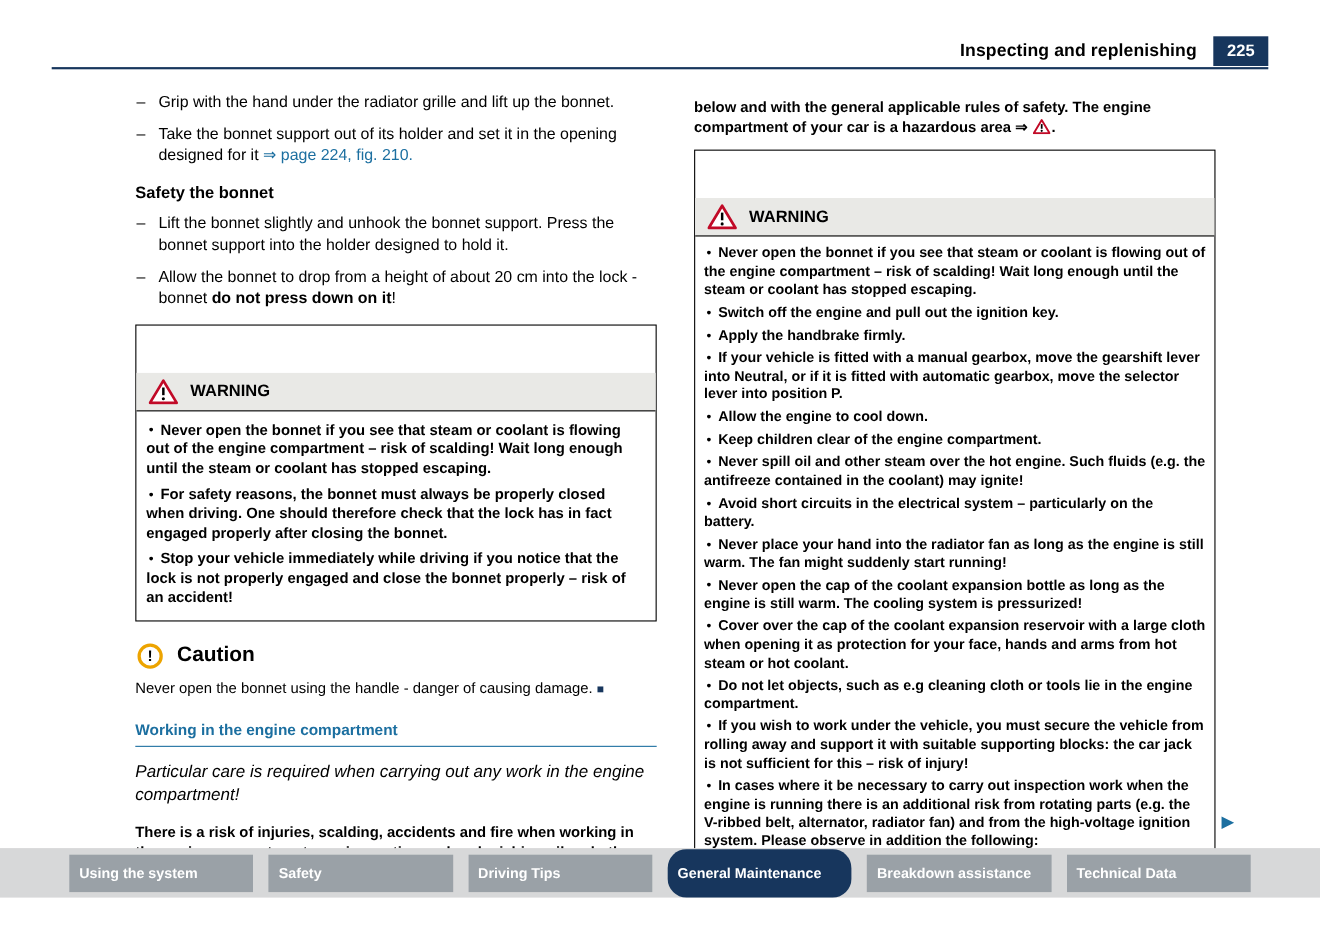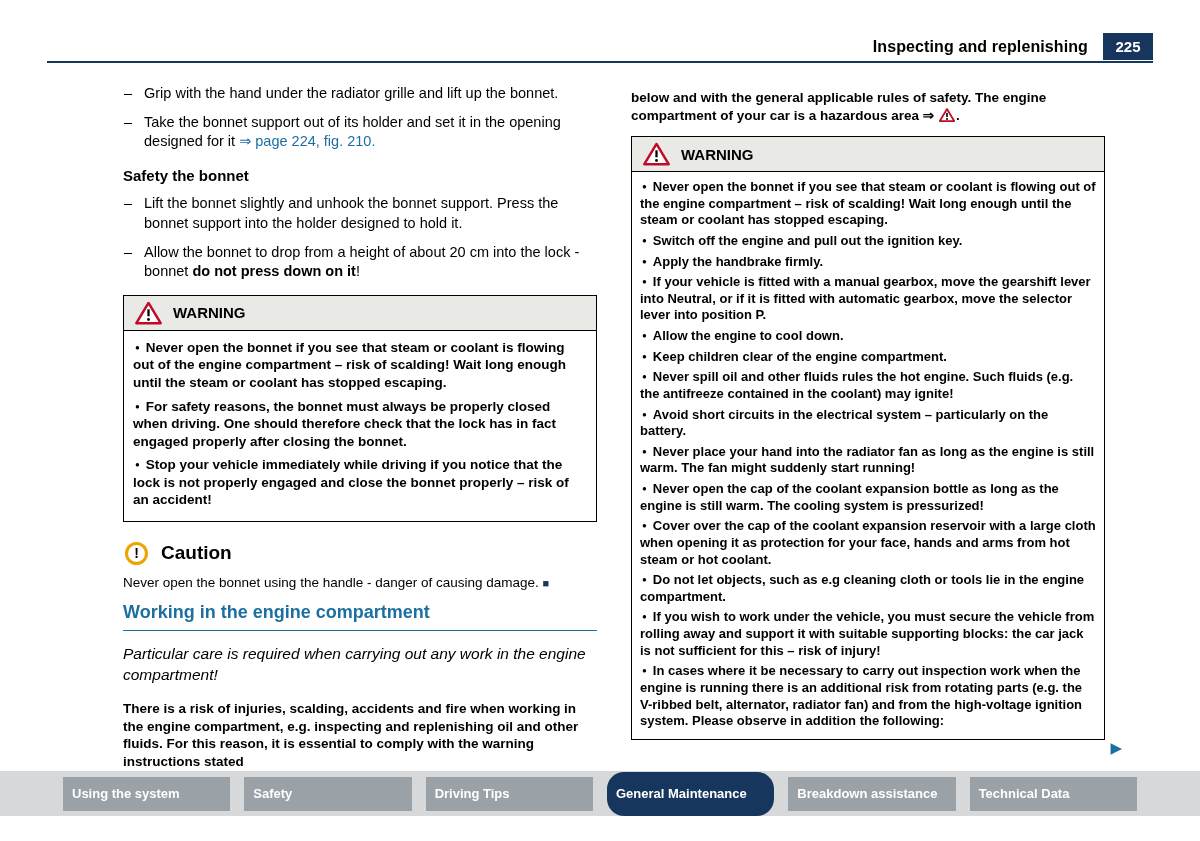--- a/index.html
+++ b/index.html
@@ -23,40 +23,40 @@
   .col { flex:1; min-width:0; position:relative; }
 
   .dash { position:relative; padding-left:21px; font-size:14.5px; line-height:1.32; margin-bottom:10px; }
   .dash::before { content:"–"; position:absolute; left:1px; }
   .subheading { font-size:15px; font-weight:bold; margin:16px 0 10px; }
   .link { color:var(--link-blue,#1c6fa0); text-decoration:none; cursor:pointer; }
 
   
   .warnbox { border:1.5px solid #000; margin:14px 0 20px; background:#fff; }
   .warnbox-header { display:flex; align-items:center; gap:11px; background:#e9e9e6;
-                    border-bottom:1.5px solid #000; padding:5px 11px; }
+                    border-bottom:1.5px solid #000; padding:5px 11px;margin-top:43px; }
   .warnbox-title { font-weight:bold; font-size:15px; }
   .warnbox-body { padding:8px 9px 6px 9px; }
   .witem { font-weight:bold; font-size:13.5px; line-height:1.3; margin-bottom:6px; }
   .witem::before { content:"●"; font-size:8px; vertical-align:2px; padding:0 6px 0 2px; }
   .warnbox.dense .witem { font-size:13px; line-height:1.28; margin-bottom:4px; }
   .warnbox.dense .warnbox-body { padding:7px 8px 5px 8px; }
 
   
   .caution-head { display:flex; align-items:center; gap:13px; margin:8px 0 9px 2px; }
   .caution-icon { width:23px; height:23px; border:3px solid var(--caution-orange,#eda400);
                   border-radius:50%; display:flex; align-items:center; justify-content:center;
                   font-weight:bold; font-size:14px; color:#000; flex:0 0 auto; }
   .caution-title { font-weight:bold; font-size:19px; }
   .caution-text { font-size:13.5px; line-height:1.3; }
   .end-marker { color:var(--navy,#17365d); font-size:11px; }
 
   
-  .section-heading { color:var(--link-blue,#1c6fa0); font-size:18px; font-weight:bold;
-                     margin-top:11px; padding-bottom:7px; border-bottom:1px solid var(--link-blue,#1c6fa0); }
+  .section-heading { color:var(--link-blue,#1c6fa0); font-size:14px; font-weight:bold;
+                     margin-top:21px; padding-bottom:7px; border-bottom:1px solid var(--link-blue,#1c6fa0); }
   .lead { font-style:italic; font-size:15.5px; line-height:1.32; margin-top:13px; }
   .bold-para { font-weight:bold; font-size:13.5px; line-height:1.3; margin-top:15px; }
   .intro { margin-top:5px; }
   .tri-inline { vertical-align:-2px; margin:0 1px; }
 
   .cont-arrow { position:absolute; right:-17px; bottom:14px; color:var(--link-blue,#1c6fa0);
                 font-size:15px; line-height:1; }
 
   
   .footer { position:absolute; left:0; right:0; bottom:25px; height:45px;
@@ -148,21 +148,21 @@
           </svg>
           <span class="warnbox-title">WARNING</span>
         </div>
         <div class="warnbox-body">
           <p class="witem">Never open the bonnet if you see that steam or coolant is flowing out of the engine compartment – risk of scalding! Wait long enough until the steam or coolant has stopped escaping.</p>
           <p class="witem">Switch off the engine and pull out the ignition key.</p>
           <p class="witem">Apply the handbrake firmly.</p>
           <p class="witem">If your vehicle is fitted with a manual gearbox, move the gearshift lever into Neutral, or if it is fitted with automatic gearbox, move the selector lever into position P.</p>
           <p class="witem">Allow the engine to cool down.</p>
           <p class="witem">Keep children clear of the engine compartment.</p>
-          <p class="witem">Never spill oil and other fluids rules the hot engine. Such fluids (e.g. the antifreeze contained in the coolant) may ignite!</p>
+          <p class="witem">Never spill oil and other steam over the hot engine. Such fluids (e.g. the antifreeze contained in the coolant) may ignite!</p>
           <p class="witem">Avoid short circuits in the electrical system – particularly on the battery.</p>
           <p class="witem">Never place your hand into the radiator fan as long as the engine is still warm. The fan might suddenly start running!</p>
           <p class="witem">Never open the cap of the coolant expansion bottle as long as the engine is still warm. The cooling system is pressurized!</p>
           <p class="witem">Cover over the cap of the coolant expansion reservoir with a large cloth when opening it as protection for your face, hands and arms from hot steam or hot coolant.</p>
           <p class="witem">Do not let objects, such as e.g cleaning cloth or tools lie in the engine compartment.</p>
           <p class="witem">If you wish to work under the vehicle, you must secure the vehicle from rolling away and support it with suitable supporting blocks: the car jack is not sufficient for this – risk of injury!</p>
           <p class="witem">In cases where it be necessary to carry out inspection work when the engine is running there is an additional risk from rotating parts (e.g. the V-ribbed belt, alternator, radiator fan) and from the high-voltage ignition system. Please observe in addition the following:</p>
         </div>
       </div>
 

